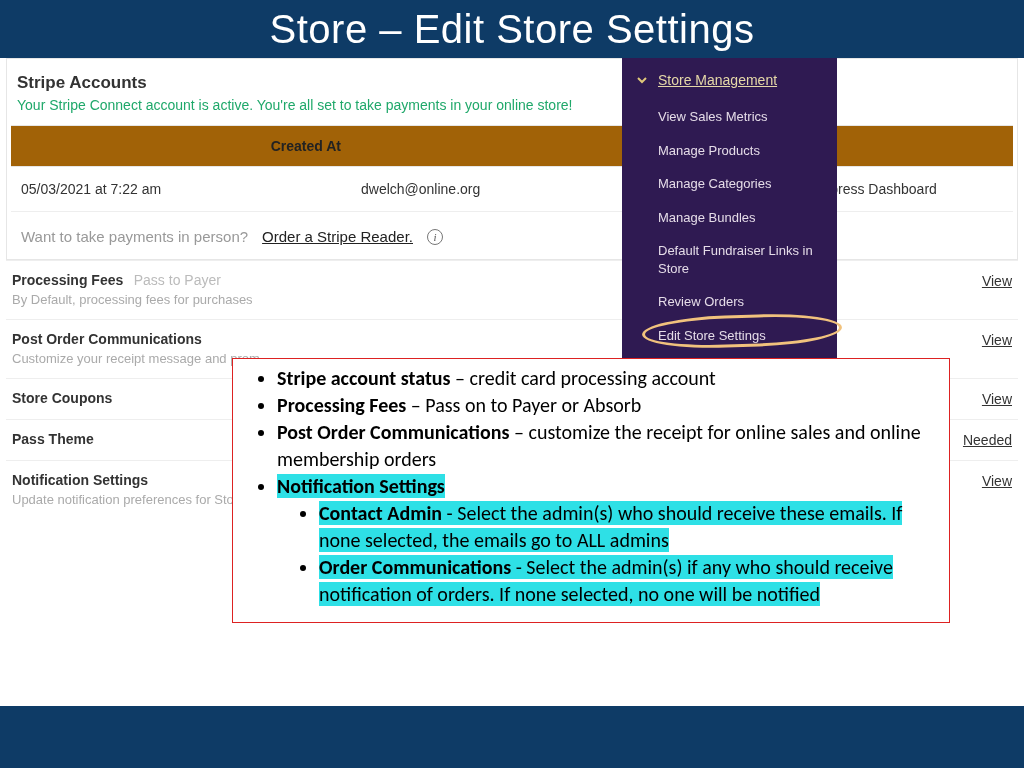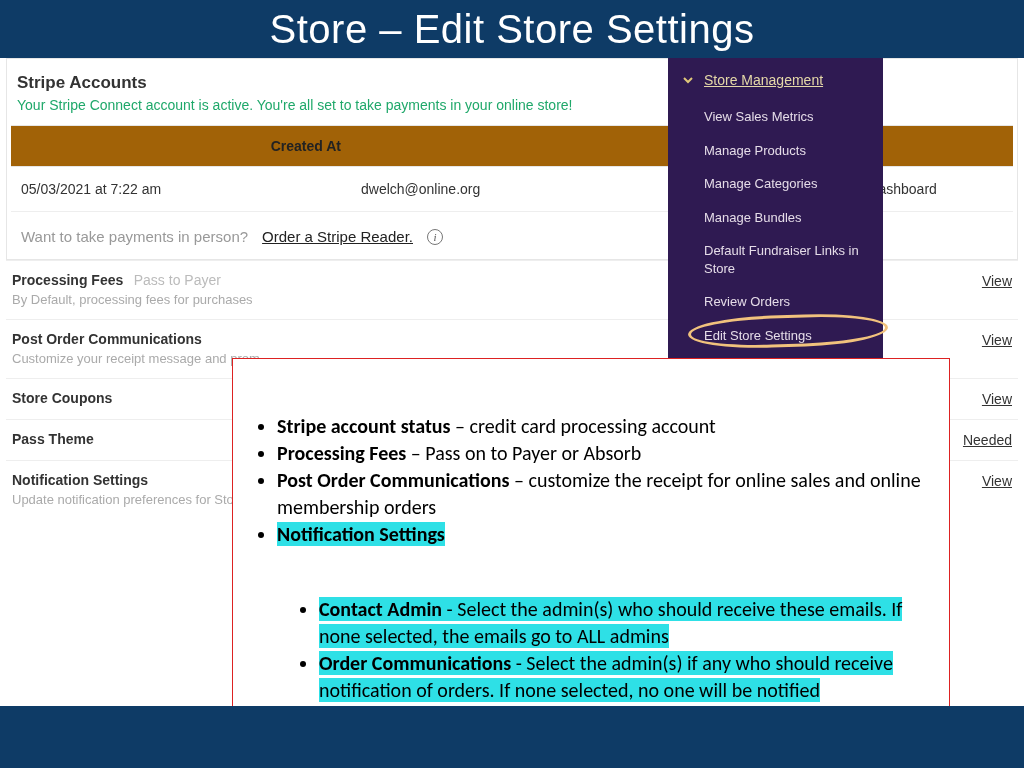--- a/index.html
+++ b/index.html
@@ -25,32 +25,32 @@
 
   .setting-row { display:flex; justify-content:space-between; align-items:flex-start; padding:10px 6px 12px 6px; border-top:1px solid #eee; }
   .setting-row:last-child { border-bottom:1px solid #eee; }
   .setting-left { max-width: 620px; }
   .setting-title { font-size: 14px; font-weight:700; color:#333; display:inline; }
   .setting-inline { color:#bbb; font-size:14px; font-weight:400; margin-left:6px;}
   .setting-sub { color:#aaa; font-size:13px; margin-top:3px;}
   .view-link { color:#333; text-decoration: underline; font-size:14px; margin-top:2px; white-space:nowrap;}
 
   
-  .dropdown { position:absolute; top:0; left:668px; width:215px; background:#2f1a52; padding:14px 14px 28px 14px; color:#e5dce8; font-size:13px; }
+  .dropdown { position:absolute; top:0; left:622px; width:215px; background:#2f1a52; padding:14px 14px 28px 14px; color:#e5dce8; font-size:13px; }
   .dropdown-header { display:flex; align-items:center; gap:10px; color:#e5d8a8; margin-bottom:12px; cursor:pointer;}
   .dropdown-header span.txt { text-decoration: underline; font-size:14px;}
   .chev { width:12px; height:12px; }
   .chev svg { stroke:#e0c87a; fill:none; stroke-width:2; }
   .dropdown-item { padding:8px 0 8px 22px; cursor:pointer; line-height:1.35; }
   .dropdown-item.circled { position:relative; }
   .circle-mark { position:absolute; left:6px; top:-4px; width:200px; height:32px; border:3px solid #f1c27d; border-radius:50%/60%; transform:rotate(-2deg); pointer-events:none;}
 
   
   .callout { position:absolute; left:232px; top:300px; width:718px; border:1px solid #d22; background:#fff; padding:6px 16px 14px 22px; font-family: Calibri, Arial, sans-serif; font-size:20px; line-height:1.35; color:#000;}
-  .callout ul { list-style: disc; padding-left: 22px; margin-top: 48px; }
+  .callout ul { list-style: disc; padding-left: 22px; }
   .callout ul ul { list-style: disc; padding-left: 42px; }
   .hl { background:#2ee0e6; }
   .b { font-weight:700; }
 
   .footer { position:absolute; left:0; bottom:0; width:1024px; height:62px; background:#0e3b66; }
 
 </style>
 </head>
 <body>
 

